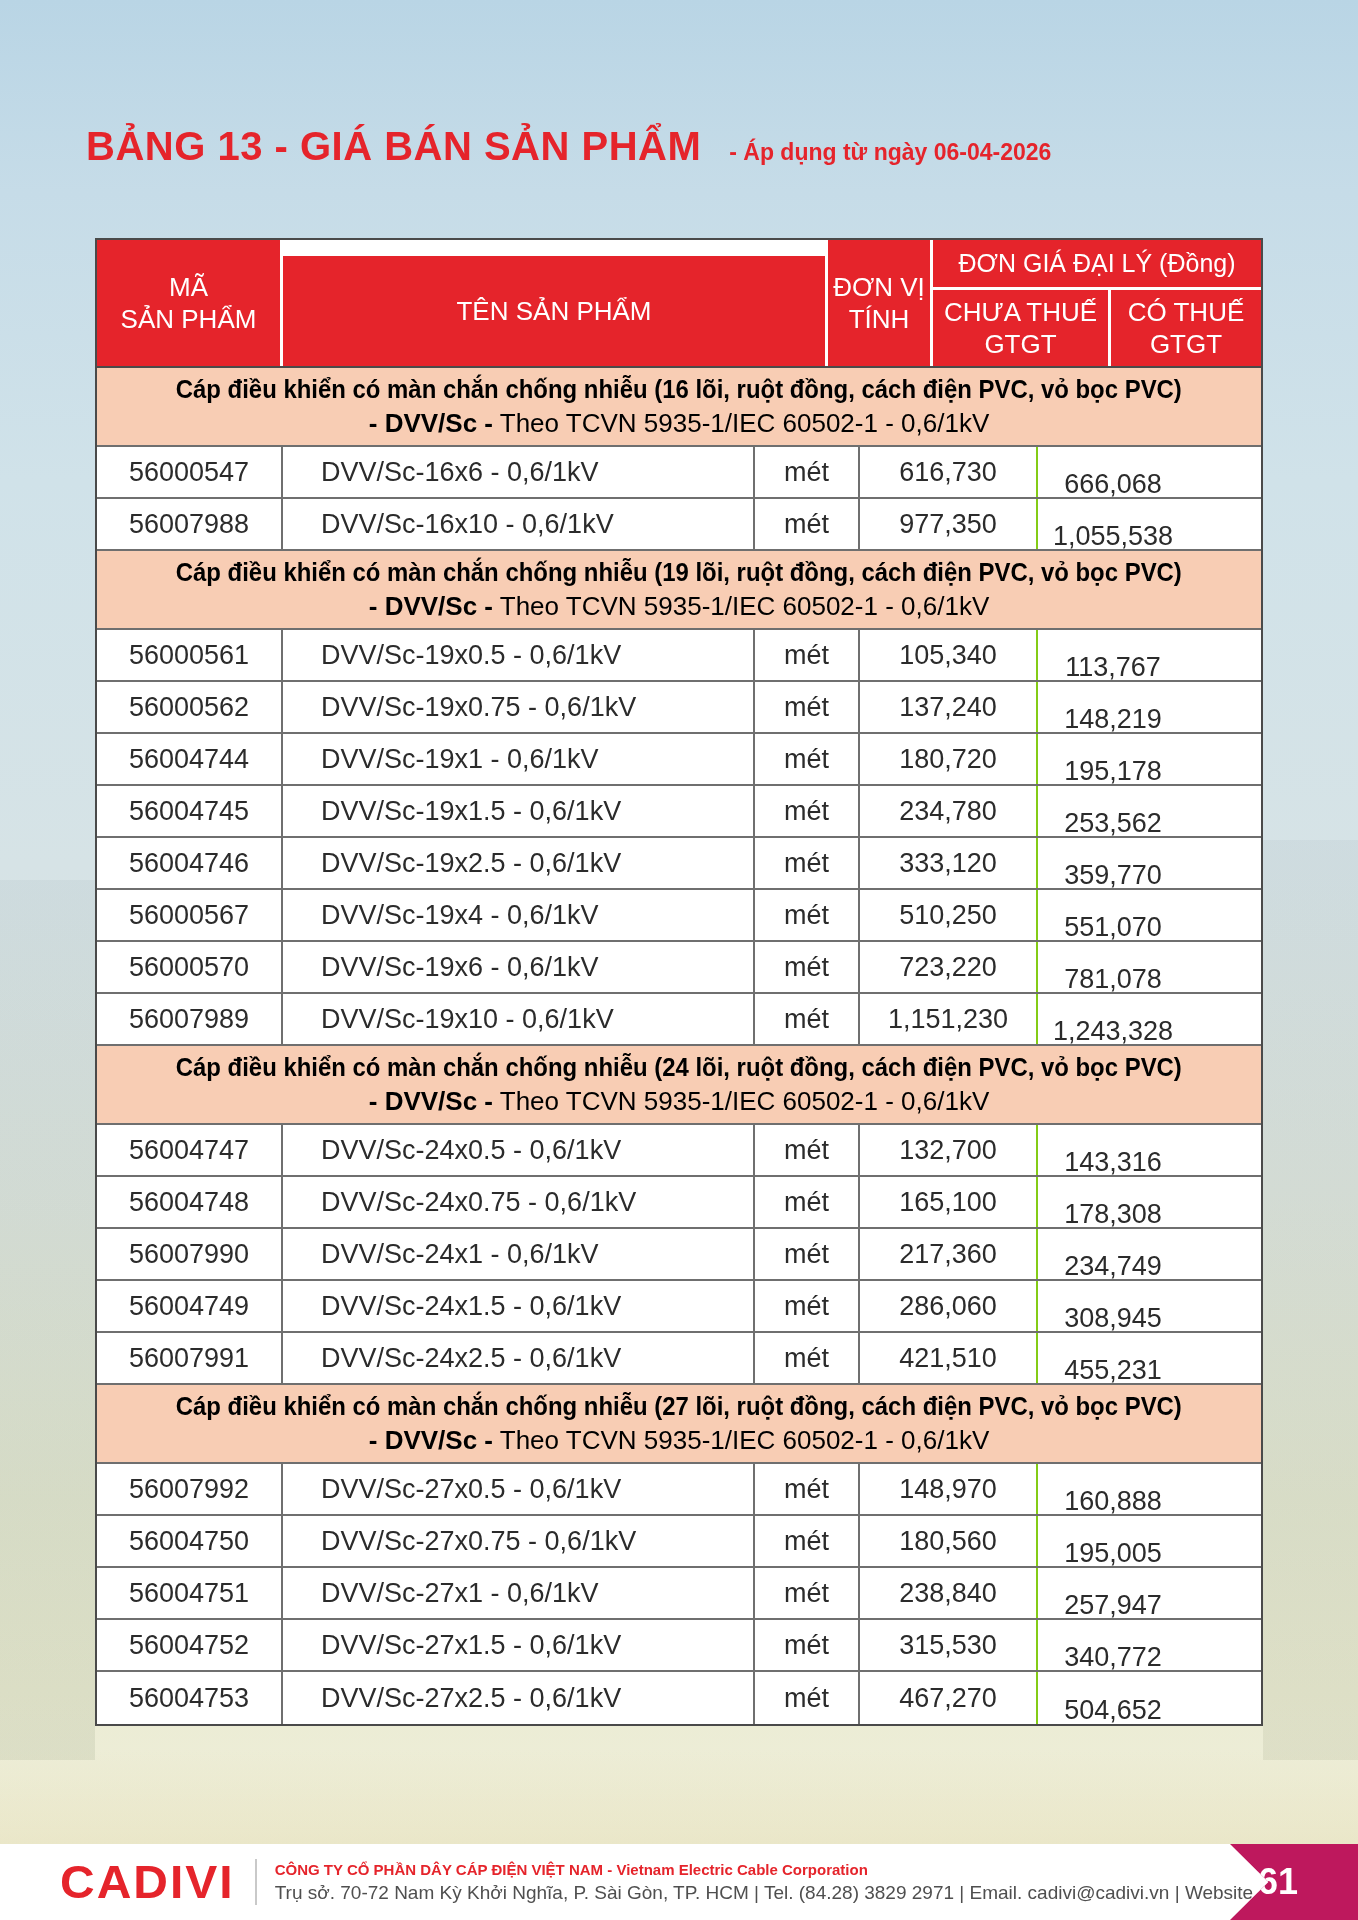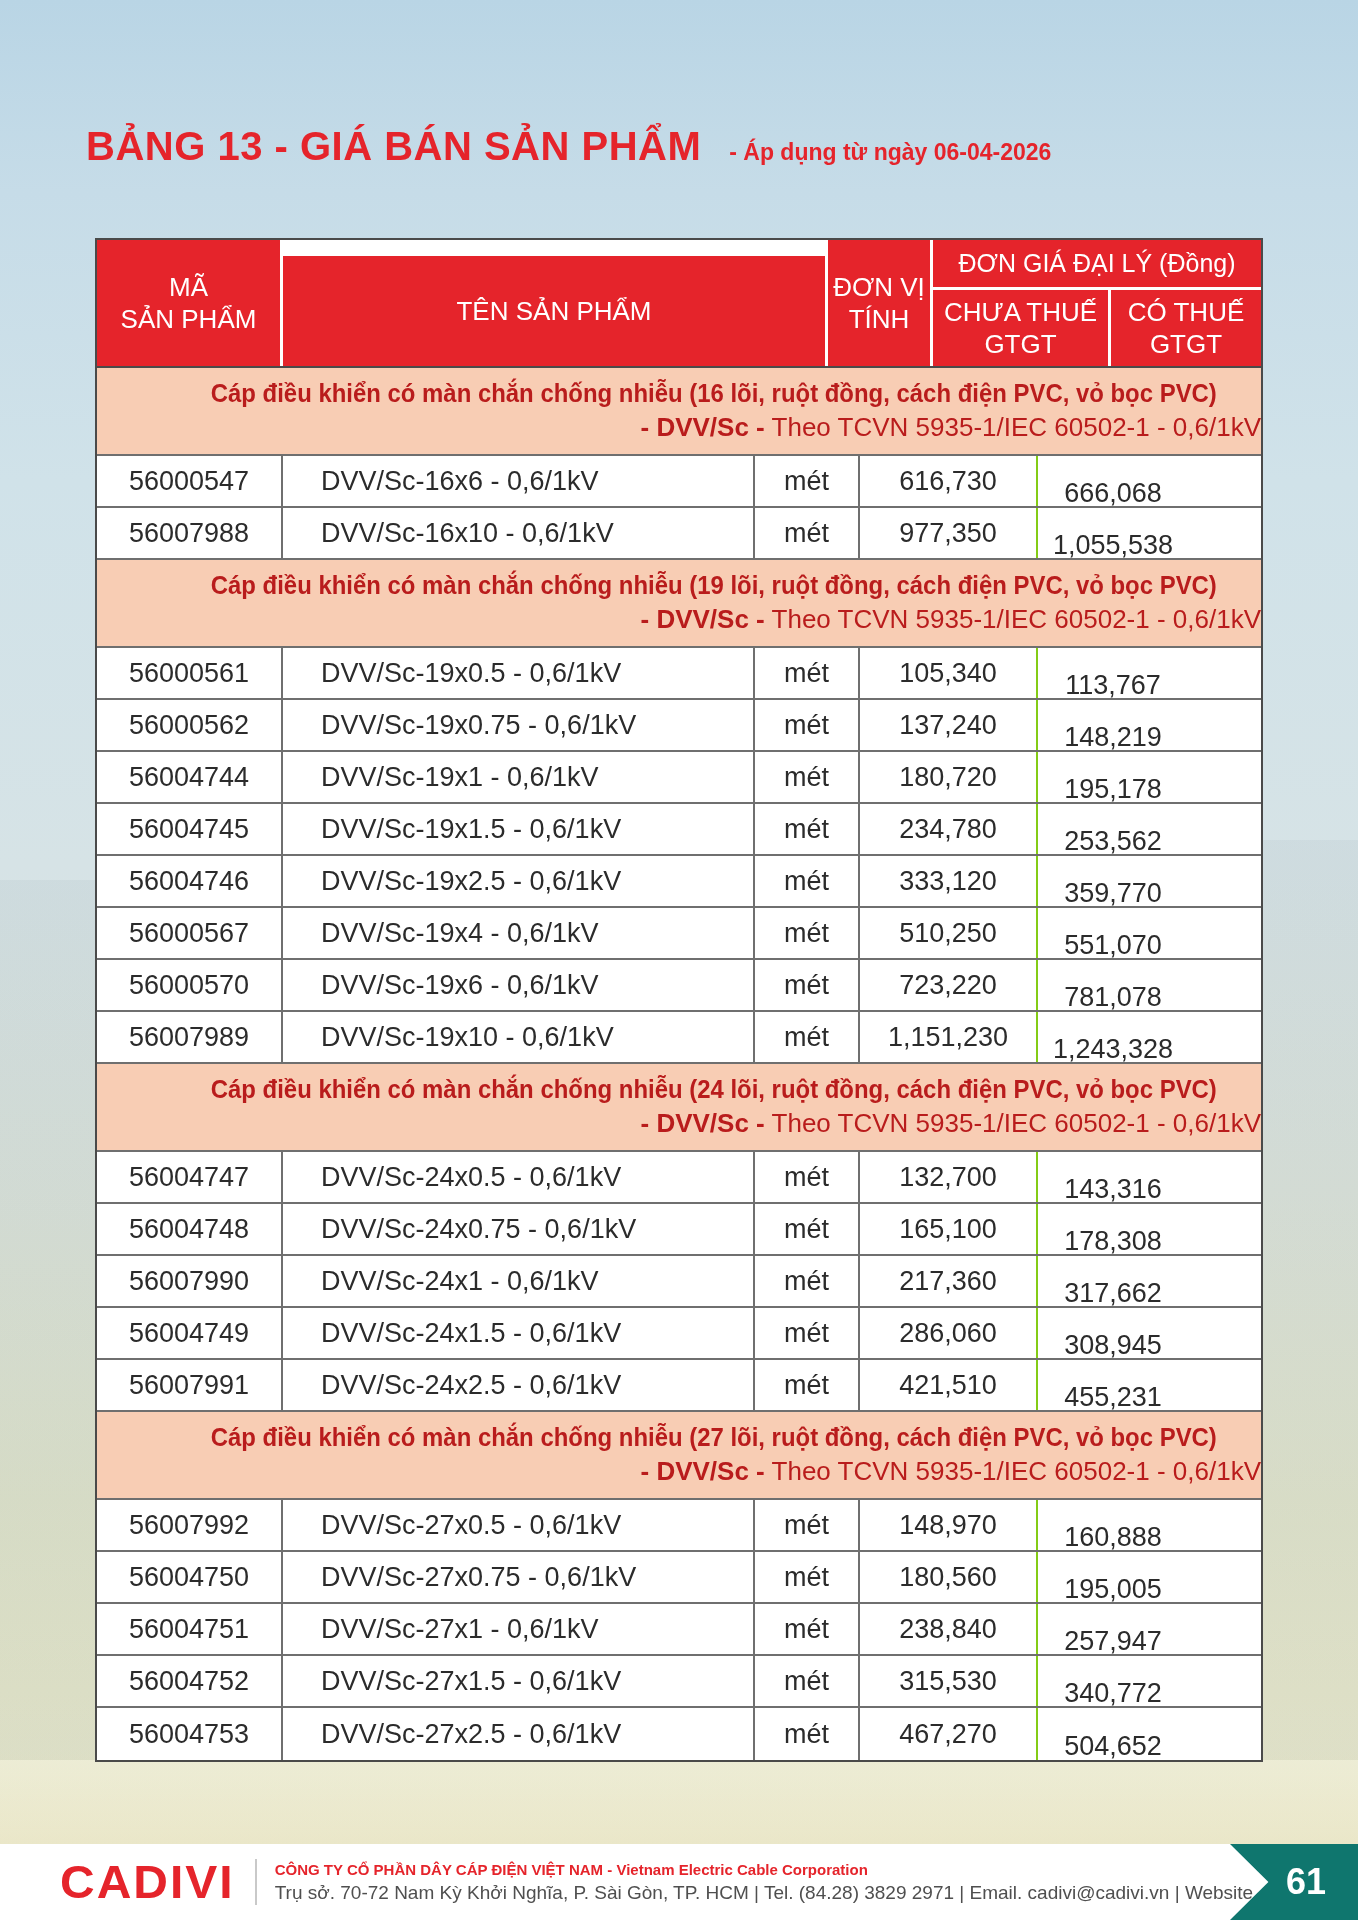--- a/index.html
+++ b/index.html
@@ -45,23 +45,23 @@
     background: #e5242b; color: #fff;
     display: flex; align-items: center; justify-content: center;
     font-size: 25px; font-weight: 500;
   }
   .th-price-bottom { flex: 1; display: flex; width: 100%; }
   .th-pre { width: 178px; border-right: 3px solid #fff; }
   .th-vat { width: 150px; }
 
   .section-band {
     background: #f8cdb4; border-bottom: 2px solid #6f6f6f;
-    height: 88px; display: flex; flex-direction: column;
-    align-items: flex-end; justify-content: center;
-    color: #b91c1c; text-align: center; line-height: 1.3;
+    height: 79px; display: flex; flex-direction: column;
+    align-items: center; justify-content: center;
+    color: #000000; text-align: center; line-height: 1.3;
   }
   .section-band .line1 { font-size: 26px; font-weight: bold; white-space: nowrap; transform: scaleX(0.92); }
   .section-band .line2 { font-size: 26px; white-space: nowrap; }
   .section-band .line2 .bold { font-weight: bold; }
 
   .data-row {
     display: flex; height: 52px; background: #fff;
     border-bottom: 2px solid #6f6f6f;
     color: #2b2b2b; font-size: 27px;
   }
@@ -81,23 +81,23 @@
     margin-left: 60px; font-size: 48px; font-weight: bold;
     color: #e5242b; letter-spacing: 2px; transform: scaleY(0.95);
   }
   .footer-divider { width: 2px; height: 46px; background: #c9c9c9; margin: 0 18px 0 20px; }
   .footer-text { display: flex; flex-direction: column; justify-content: center; }
   .footer-text .line1 { color: #e5242b; font-weight: bold; font-size: 15px; white-space: nowrap; }
   .footer-text .line2 { color: #4f4f4f; font-size: 19px; margin-top: 4px; white-space: nowrap; }
 
   .page-ribbon {
     position: absolute; right: 0; bottom: 0; width: 128px; height: 76px;
-    background: #0f766e;
+    background: #be185d;
     clip-path: polygon(0 0, 100% 0, 100% 100%, 0 100%, 30% 50%);
-    display: flex; align-items: center; justify-content: flex-end;
+    display: flex; align-items: center; justify-content: center;
     padding-right: 32px; color: #fff; font-size: 36px; font-weight: bold;
   }
 </style>
 </head>
 <body>
 
 <div class="bg-left"></div>
 <div class="bg-right"></div>
 <div class="bg-bottom"></div>
 
@@ -251,21 +251,21 @@
     <div class="cell cell-unit">mét</div>
     <div class="cell cell-pre">165,100</div>
     <div class="cell cell-vat">178,308</div>
   </div>
 
   <div class="data-row">
     <div class="cell cell-code">56007990</div>
     <div class="cell cell-name">DVV/Sc-24x1 - 0,6/1kV</div>
     <div class="cell cell-unit">mét</div>
     <div class="cell cell-pre">217,360</div>
-    <div class="cell cell-vat">317,662</div>
+    <div class="cell cell-vat">234,749</div>
   </div>
 
   <div class="data-row">
     <div class="cell cell-code">56004749</div>
     <div class="cell cell-name">DVV/Sc-24x1.5 - 0,6/1kV</div>
     <div class="cell cell-unit">mét</div>
     <div class="cell cell-pre">286,060</div>
     <div class="cell cell-vat">308,945</div>
   </div>
 

